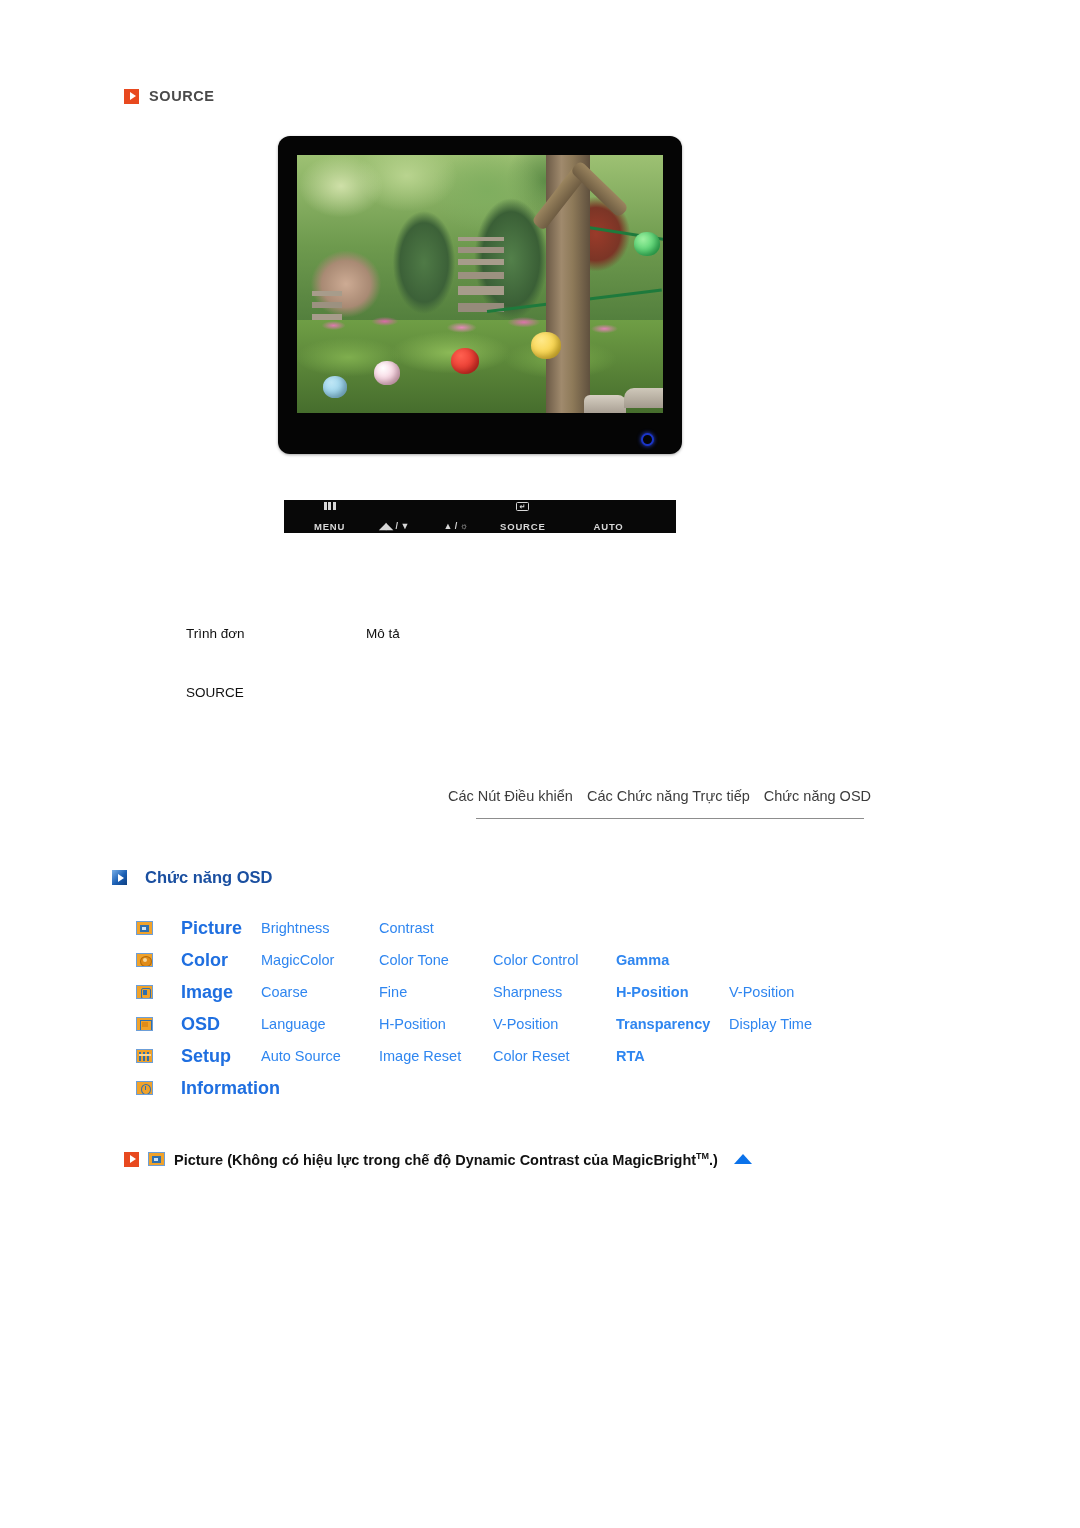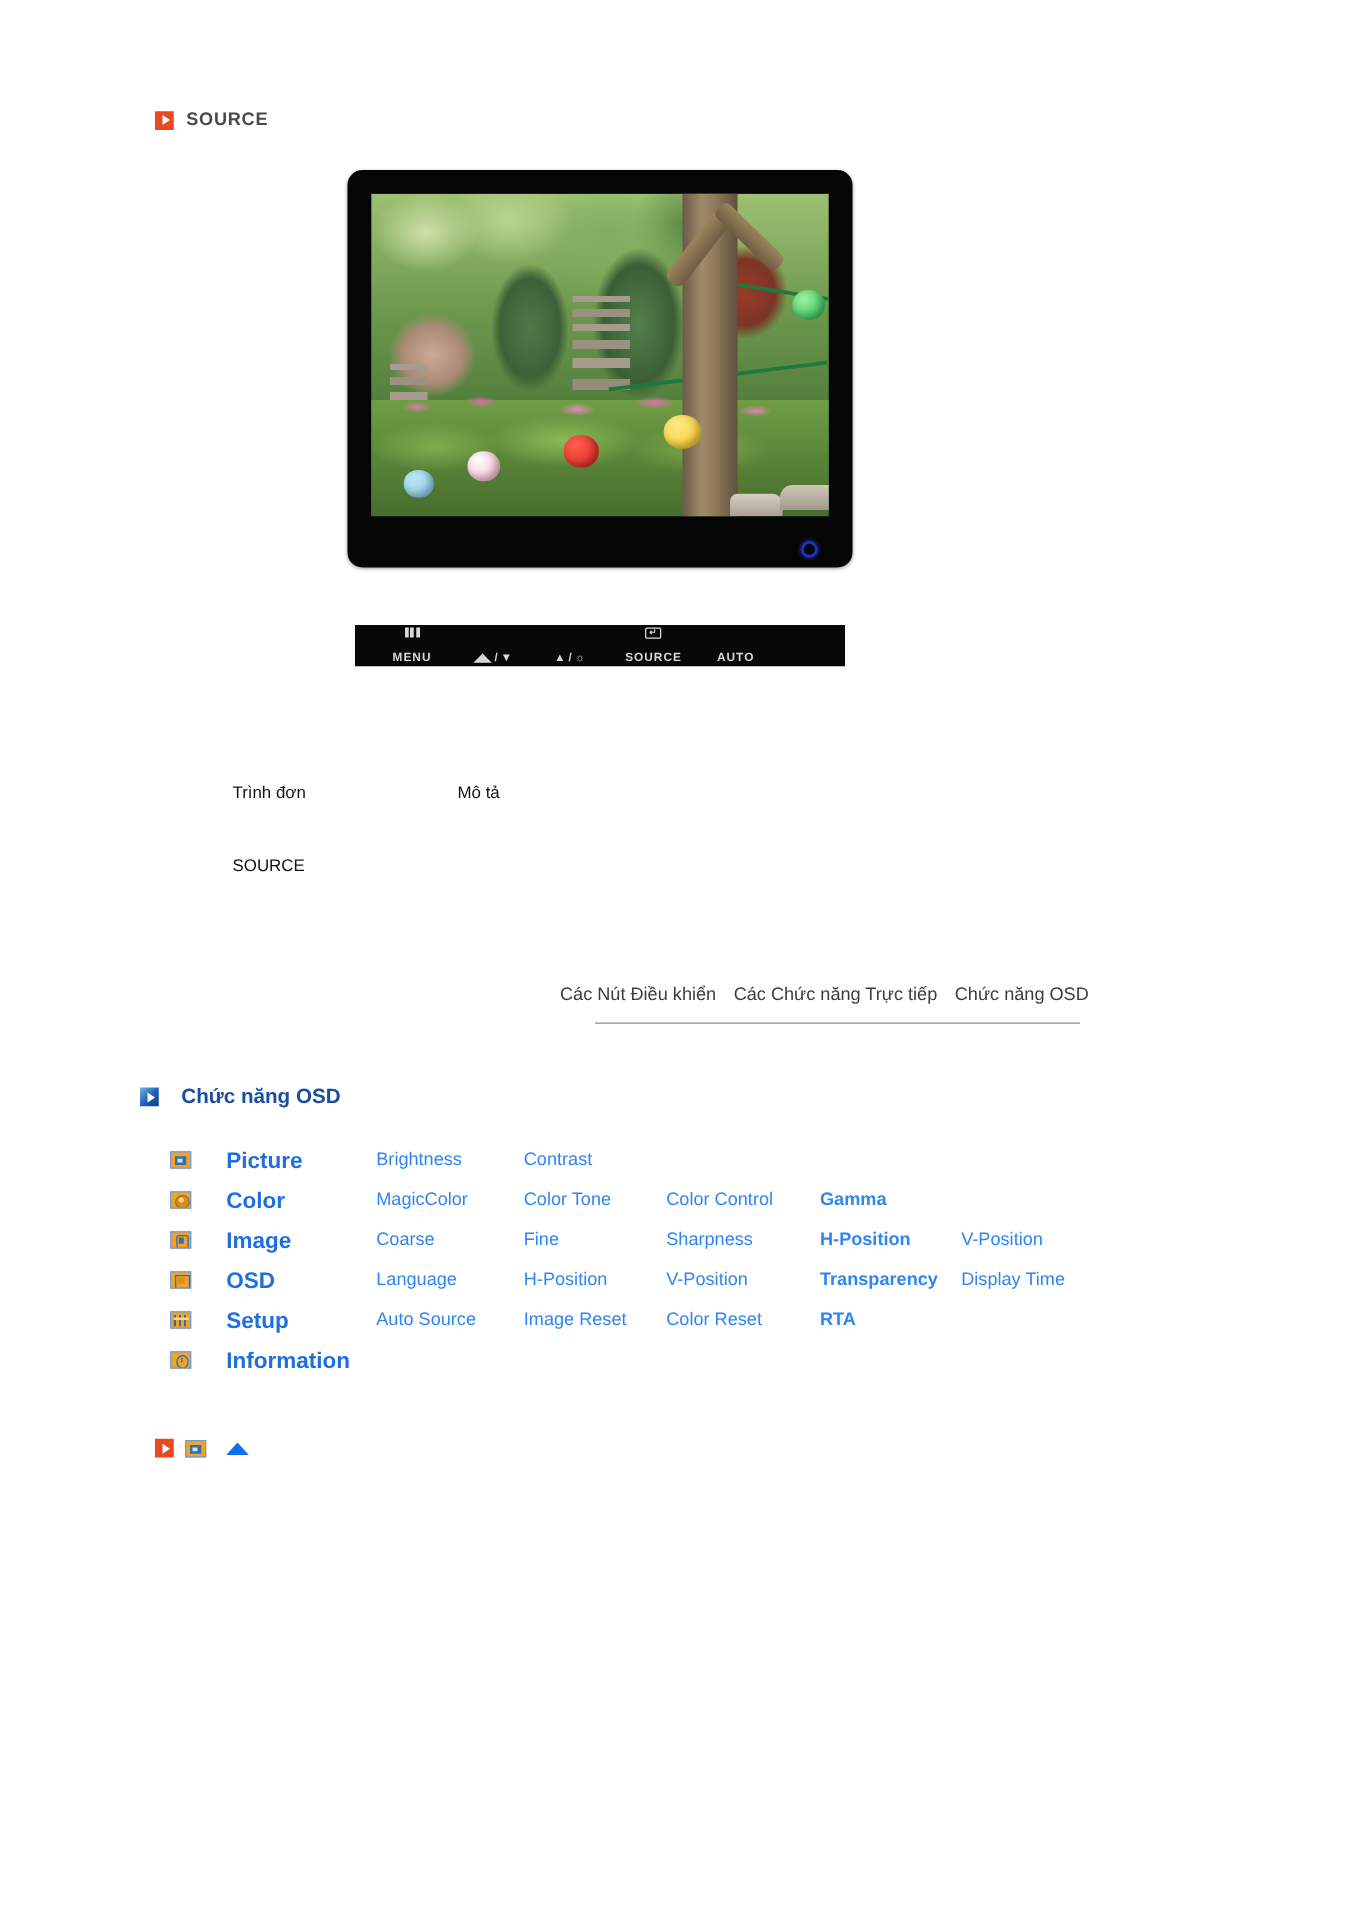--- a/index.html
+++ b/index.html
@@ -178,21 +178,21 @@
   .ctrl-btn {
     display: flex; flex-direction: column; align-items: center; justify-content: center;
     color: #d8d8d8; font-size: 9.5px; font-weight: bold; letter-spacing: .8px;
     line-height: 1.05; gap: 11px;
   }
   .ctrl-btn .glyph { height: 9px; display: flex; align-items: center; justify-content: center; }
   .b-menu   { margin-left: 30px; }
   .b-down   { margin-left: 34px; }
   .b-up     { margin-left: 34px; }
   .b-source { margin-left: 32px; }
-  .b-auto   { margin-left: 28px; }
+  .b-auto   { margin-left: 48px; }
   .menu-grid { display: flex; gap: 1.5px; }
   .menu-grid i { display: block; width: 3px; height: 8px; background: #d8d8d8; }
   .dim-ico { font-size: 9px; color: #d8d8d8; letter-spacing: 0; }
   .ret-box {
     width: 13px; height: 9px; border: 1.4px solid #d8d8d8; border-radius: 1.5px;
     display: flex; align-items: center; justify-content: center;
     font-size: 7px; color: #d8d8d8; line-height: 1;
   }
   .ctrl-pad { flex: 1; }
 
@@ -273,21 +273,21 @@
   }
   
   .ico-info::before { left: 4px; top: 2px; width: 8px; height: 9px; border: 1.4px solid #2f6fae; border-radius: 50%; }
   .ico-info::after  { left: 7.5px; top: 4px; width: 1.2px; height: 4px; background: #2f6fae; }
 
   .osd-cat {
     width: 80px; margin-left: 28px;
     font-size: 18px; font-weight: bold; color: #1f6fe0;
   }
   .osd-item { font-size: 14.5px; color: #2f86f0; }
-  .c1 { width: 118px; margin-left: 40px; }
+  .c1 { width: 118px; }
   .c2 { width: 114px; }
   .c3 { width: 123px; }
   .c4 { width: 113px; font-weight: bold; }
   .c5 { width: 110px; }
 
   
   .pic-head {
     position: absolute; left: 124px; top: 1151px;
     display: flex; align-items: center; gap: 9px;
   }
@@ -443,16 +443,19 @@
     <div class="osd-row">
       <span class="osd-ico ico-info"></span>
       <span class="osd-cat">Information</span>
     </div>
 
   </div>
 
   <div class="pic-head">
     <span class="sq-icon-orange"></span>
     <span class="osd-ico ico-picture"></span>
+    <span class="pic-head-label">
+      <span>Picture (Không có hiệu lực trong chế độ Dynamic Contrast của MagicBright</span><sup>TM</sup><span>.)</span>
+    </span>
     <span class="top-tri"></span>
   </div>
 
 </div>
 
 </body></html>

